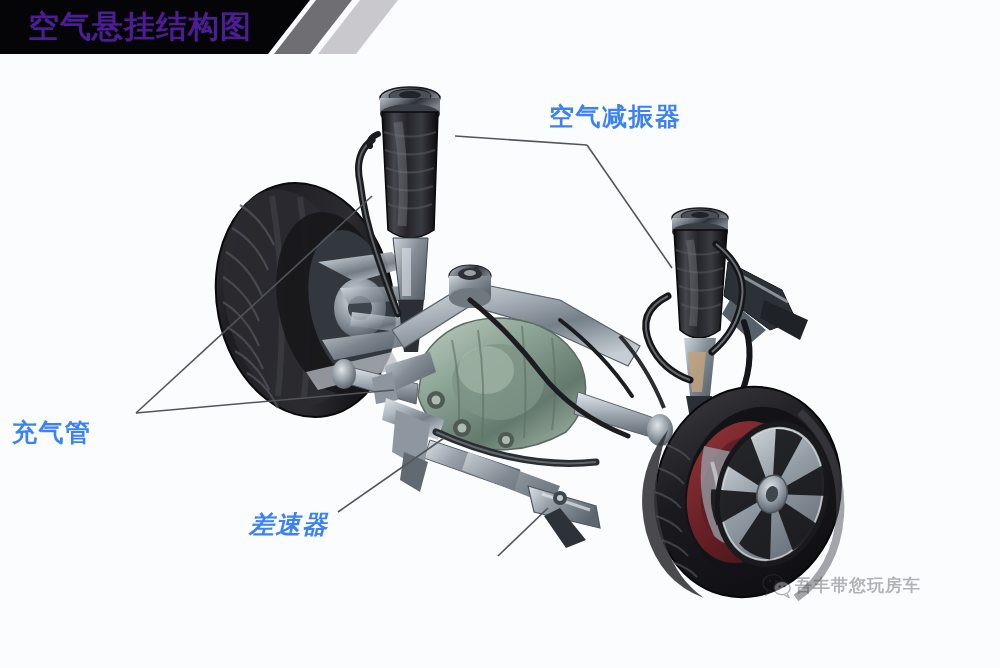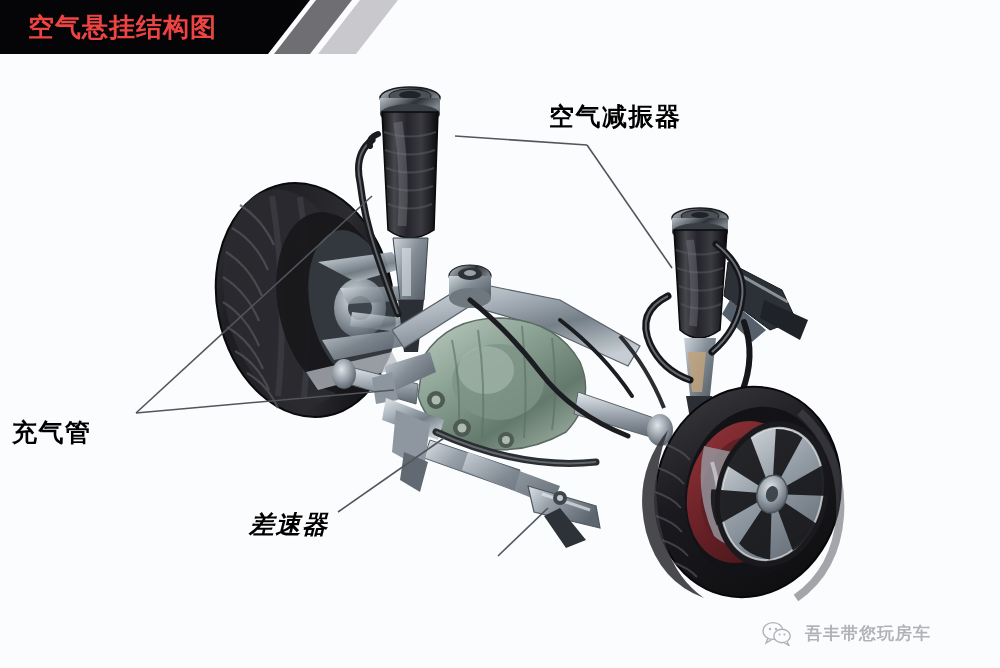--- a/index.html
+++ b/index.html
@@ -10,43 +10,43 @@
     font-family:"Liberation Sans","DejaVu Sans",sans-serif;
     overflow:hidden;position:relative;
   }
   #stage{position:absolute;inset:0;width:1000px;height:668px;}
 
   
   .banner{position:absolute;left:0;top:0;width:420px;height:54px;}
   .banner svg{display:block;}
   .banner-title{
     position:absolute;left:28px;top:6px;
-    font-size:26px;line-height:42px;font-weight:700;color:#ef4444;
+    font-size:31px;line-height:42px;font-weight:700;color:#4c1d95;
     letter-spacing:1px;
     text-shadow:0 1px 1px rgba(0,0,0,.6);
     white-space:nowrap;
     text-align:right;
   }
 
   
   .label{
     position:absolute;
-    font-size:25px;font-weight:700;color:#000000;
+    font-size:25px;font-weight:700;color:#3b82f6;
     letter-spacing:1.5px;white-space:nowrap;
     text-shadow:0 1px 0 rgba(255,255,255,.9);
   }
   #lbl-damper{left:549px;top:100px;}
   #lbl-airtube{left:12px;top:416px;}
   #lbl-diff{left:249px;top:508px;font-style:italic;}
   #lbl-uca{left:414px;top:552px;}
 
   
   .watermark{
-    position:absolute;left:762px;top:620px;
-    display:flex;align-items:center;gap:13px;
+    position:absolute;left:762px;top:572px;
+    display:flex;align-items:center;gap:3px;
     opacity:.38;
   }
   .watermark .wm-text{
     font-size:17px;font-weight:700;color:#3c3c45;letter-spacing:1px;
     white-space:nowrap;
   }
   .wm-icon{width:30px;height:26px;display:block;}
   .leader{pointer-events:none;}
 </style>
 </head>

